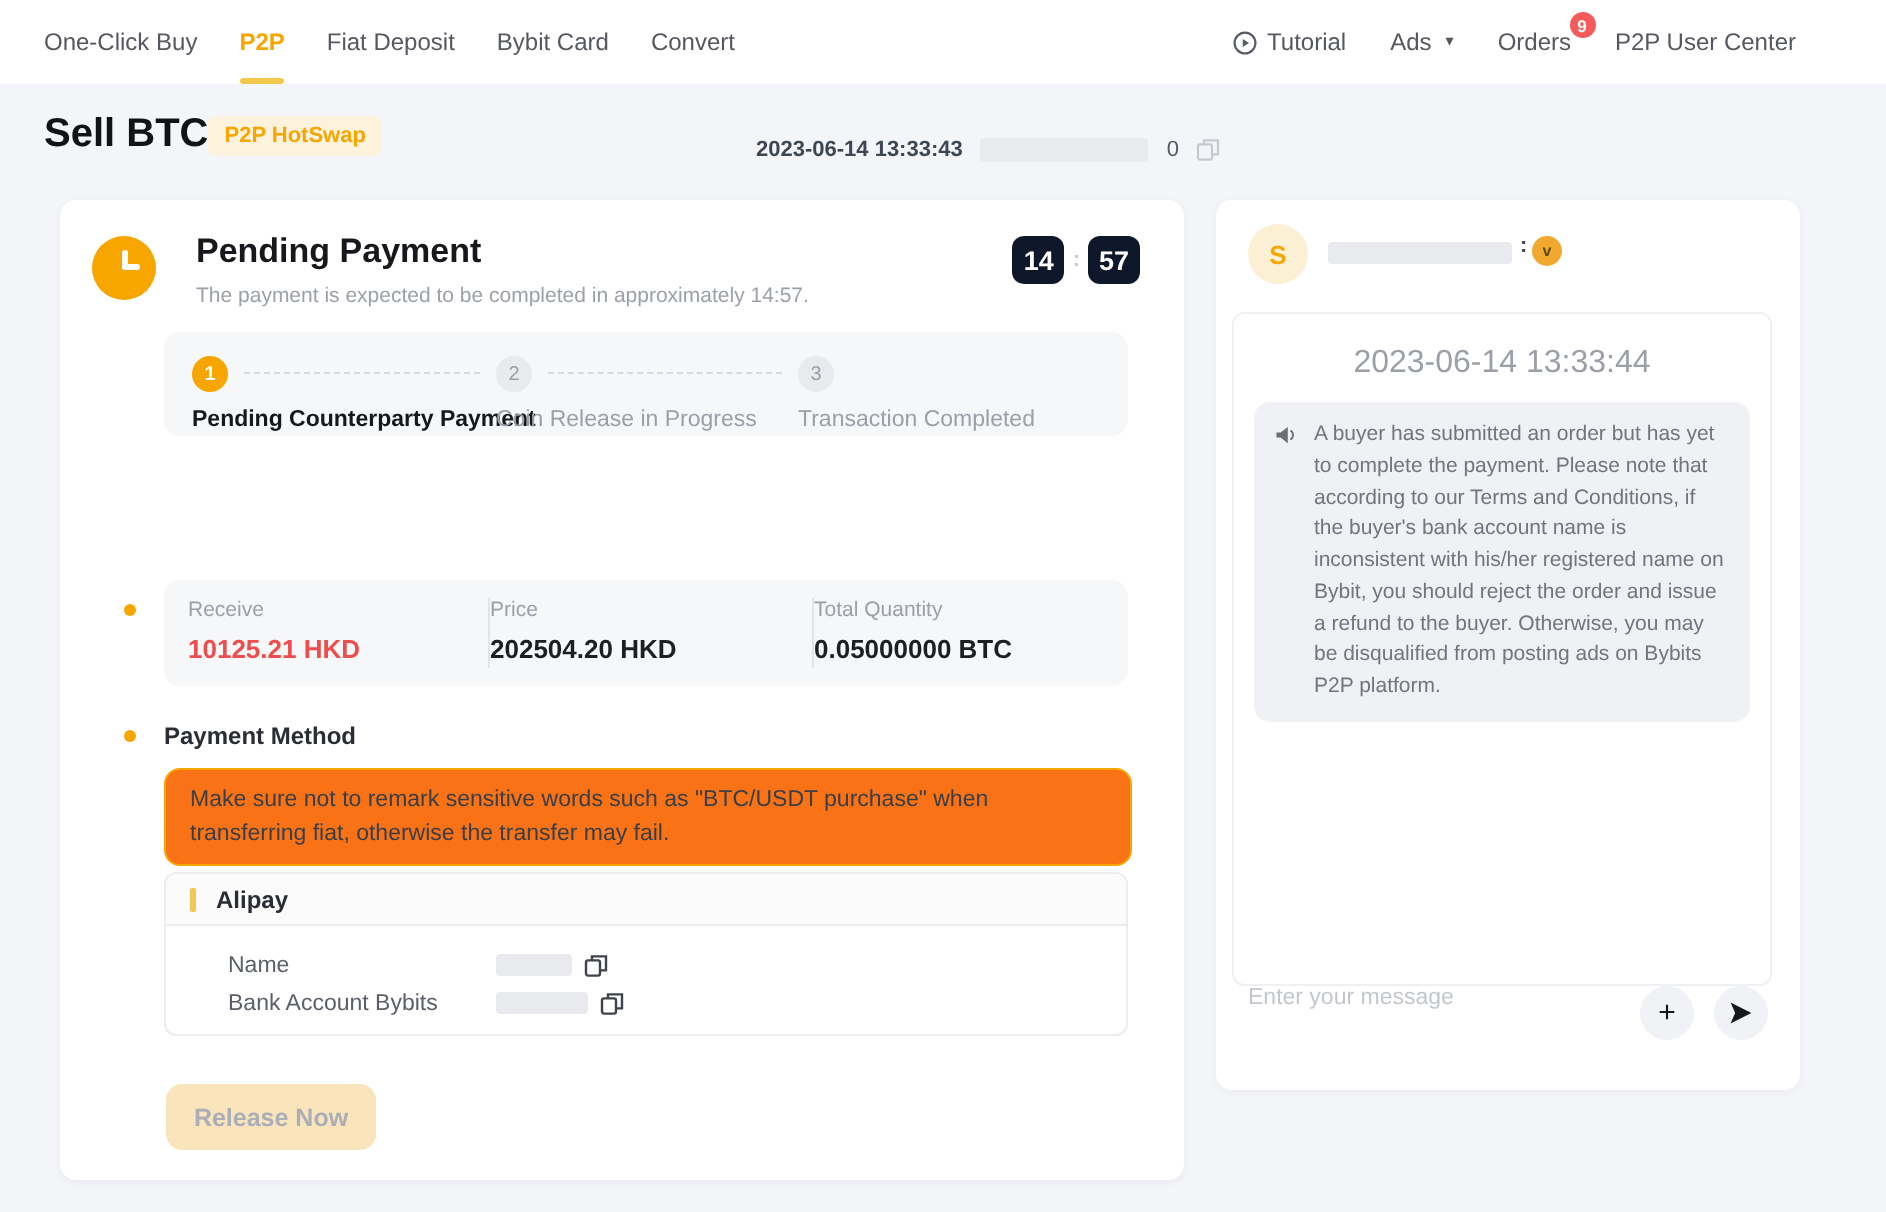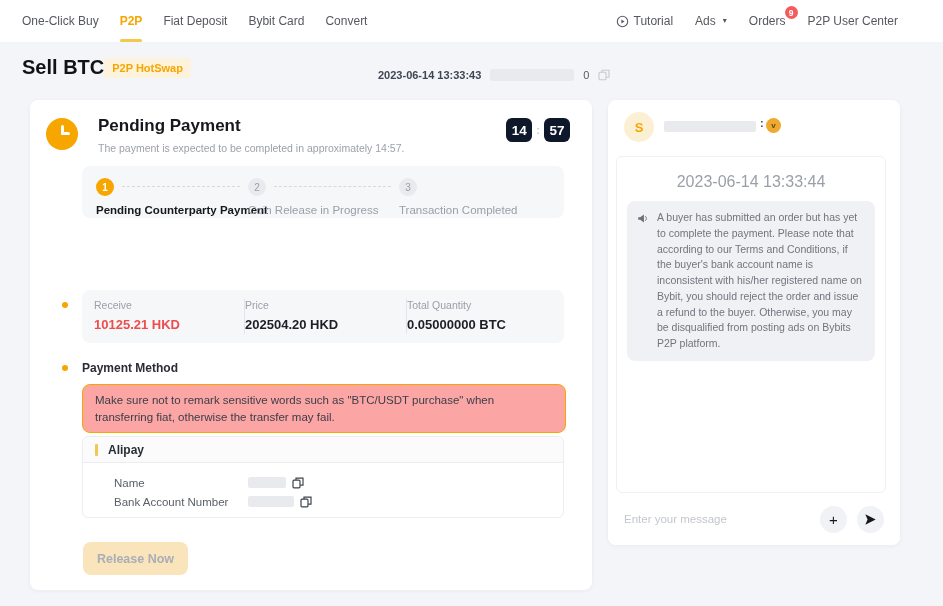--- a/index.html
+++ b/index.html
@@ -102,21 +102,21 @@
   .info-col { }
   .info-col:first-child { width:162px; padding-left:12px; }
   .info-col:nth-child(2) { width:162px; border-left:1px solid #e2e4e8; }
   .info-col:nth-child(3) { flex:1; border-left:1px solid #e2e4e8; }
   .info-label { font-size:10.5px; color:#9aa0a8; margin-bottom:6px; }
   .info-value { font-size:13px; font-weight:700; color:#1d1f25; }
   .info-value.red { color:#ee4d4d; }
   
   .warn-box {
     position:absolute; left:52px; right:26px; top:284px; min-height:45px;
-    border:1px solid #f7a600; border-radius:8px; background:#fca5a5;
+    border:1px solid #f7a600; border-radius:8px; background:#f97316;
     padding:7px 12px; font-size:11.5px; color:#3a3e47; line-height:1.45;
     display:flex; align-items:center;
   }
   
   .method-box {
     position:absolute; left:52px; right:28px; top:336px; height:82px;
     border:1px solid #ededf0; border-radius:6px; overflow:hidden;
   }
   .method-head {
     height:26px; display:flex; align-items:center; padding-left:12px; gap:10px;
@@ -158,21 +158,21 @@
   }
   .msg-time { text-align:center; margin-top:16px; font-size:16px; color:#9ba0a8; }
   .msg-bubble {
     margin:10px 10px 0 10px; background:#f0f1f4; border-radius:8px;
     padding:9px 10px; display:flex; gap:7px;
   }
   .megaphone { flex:0 0 13px; width:13px; height:13px; margin-top:1px; }
   .msg-text { font-size:10.5px; color:#70757e; line-height:1.5; }
   .chat-input-row {
     position:absolute; left:0; right:0; bottom:0; height:52px;
-    display:flex; align-items:center; padding:0 16px; gap:10px;
+    display:flex; align-items:flex-start; padding:0 16px; gap:10px;
     background:#fff; border-radius:0 0 8px 8px;
   }
   .chat-input {
     flex:1; border:none; outline:none; font-size:11.5px; font-family:inherit;
     color:#2a2d34; background:transparent;
   }
   .chat-input::placeholder { color:#c3c7cd; }
   .round-btn {
     width:27px; height:27px; border-radius:50%; background:#f1f2f5; border:none;
     display:flex; align-items:center; justify-content:center; cursor:pointer;
@@ -295,21 +295,21 @@
           <span class="blurbox name-blur"></span>
           <span class="copy-ic">
             <svg viewBox="0 0 12 12" width="12" height="12">
                 <rect x="1" y="3.2" width="7" height="7.6" rx="1" fill="none" stroke="#3f434b" stroke-width="1.2"></rect>
                 <path d="M4 3.2 V1.2 H11 V8.2 H8.2" fill="none" stroke="#3f434b" stroke-width="1.2"></path>
               </svg>
           </span>
         </span>
       </div>
       <div class="m-row">
-        <span class="m-label">Bank Account Number</span>
+        <span class="m-label">Bank Account Bybits</span>
         <span class="m-val">
           <span class="blurbox acct-blur"></span>
           <span class="copy-ic">
             <svg viewBox="0 0 12 12" width="12" height="12">
                 <rect x="1" y="3.2" width="7" height="7.6" rx="1" fill="none" stroke="#3f434b" stroke-width="1.2"></rect>
                 <path d="M4 3.2 V1.2 H11 V8.2 H8.2" fill="none" stroke="#3f434b" stroke-width="1.2"></path>
               </svg>
           </span>
         </span>
       </div>

